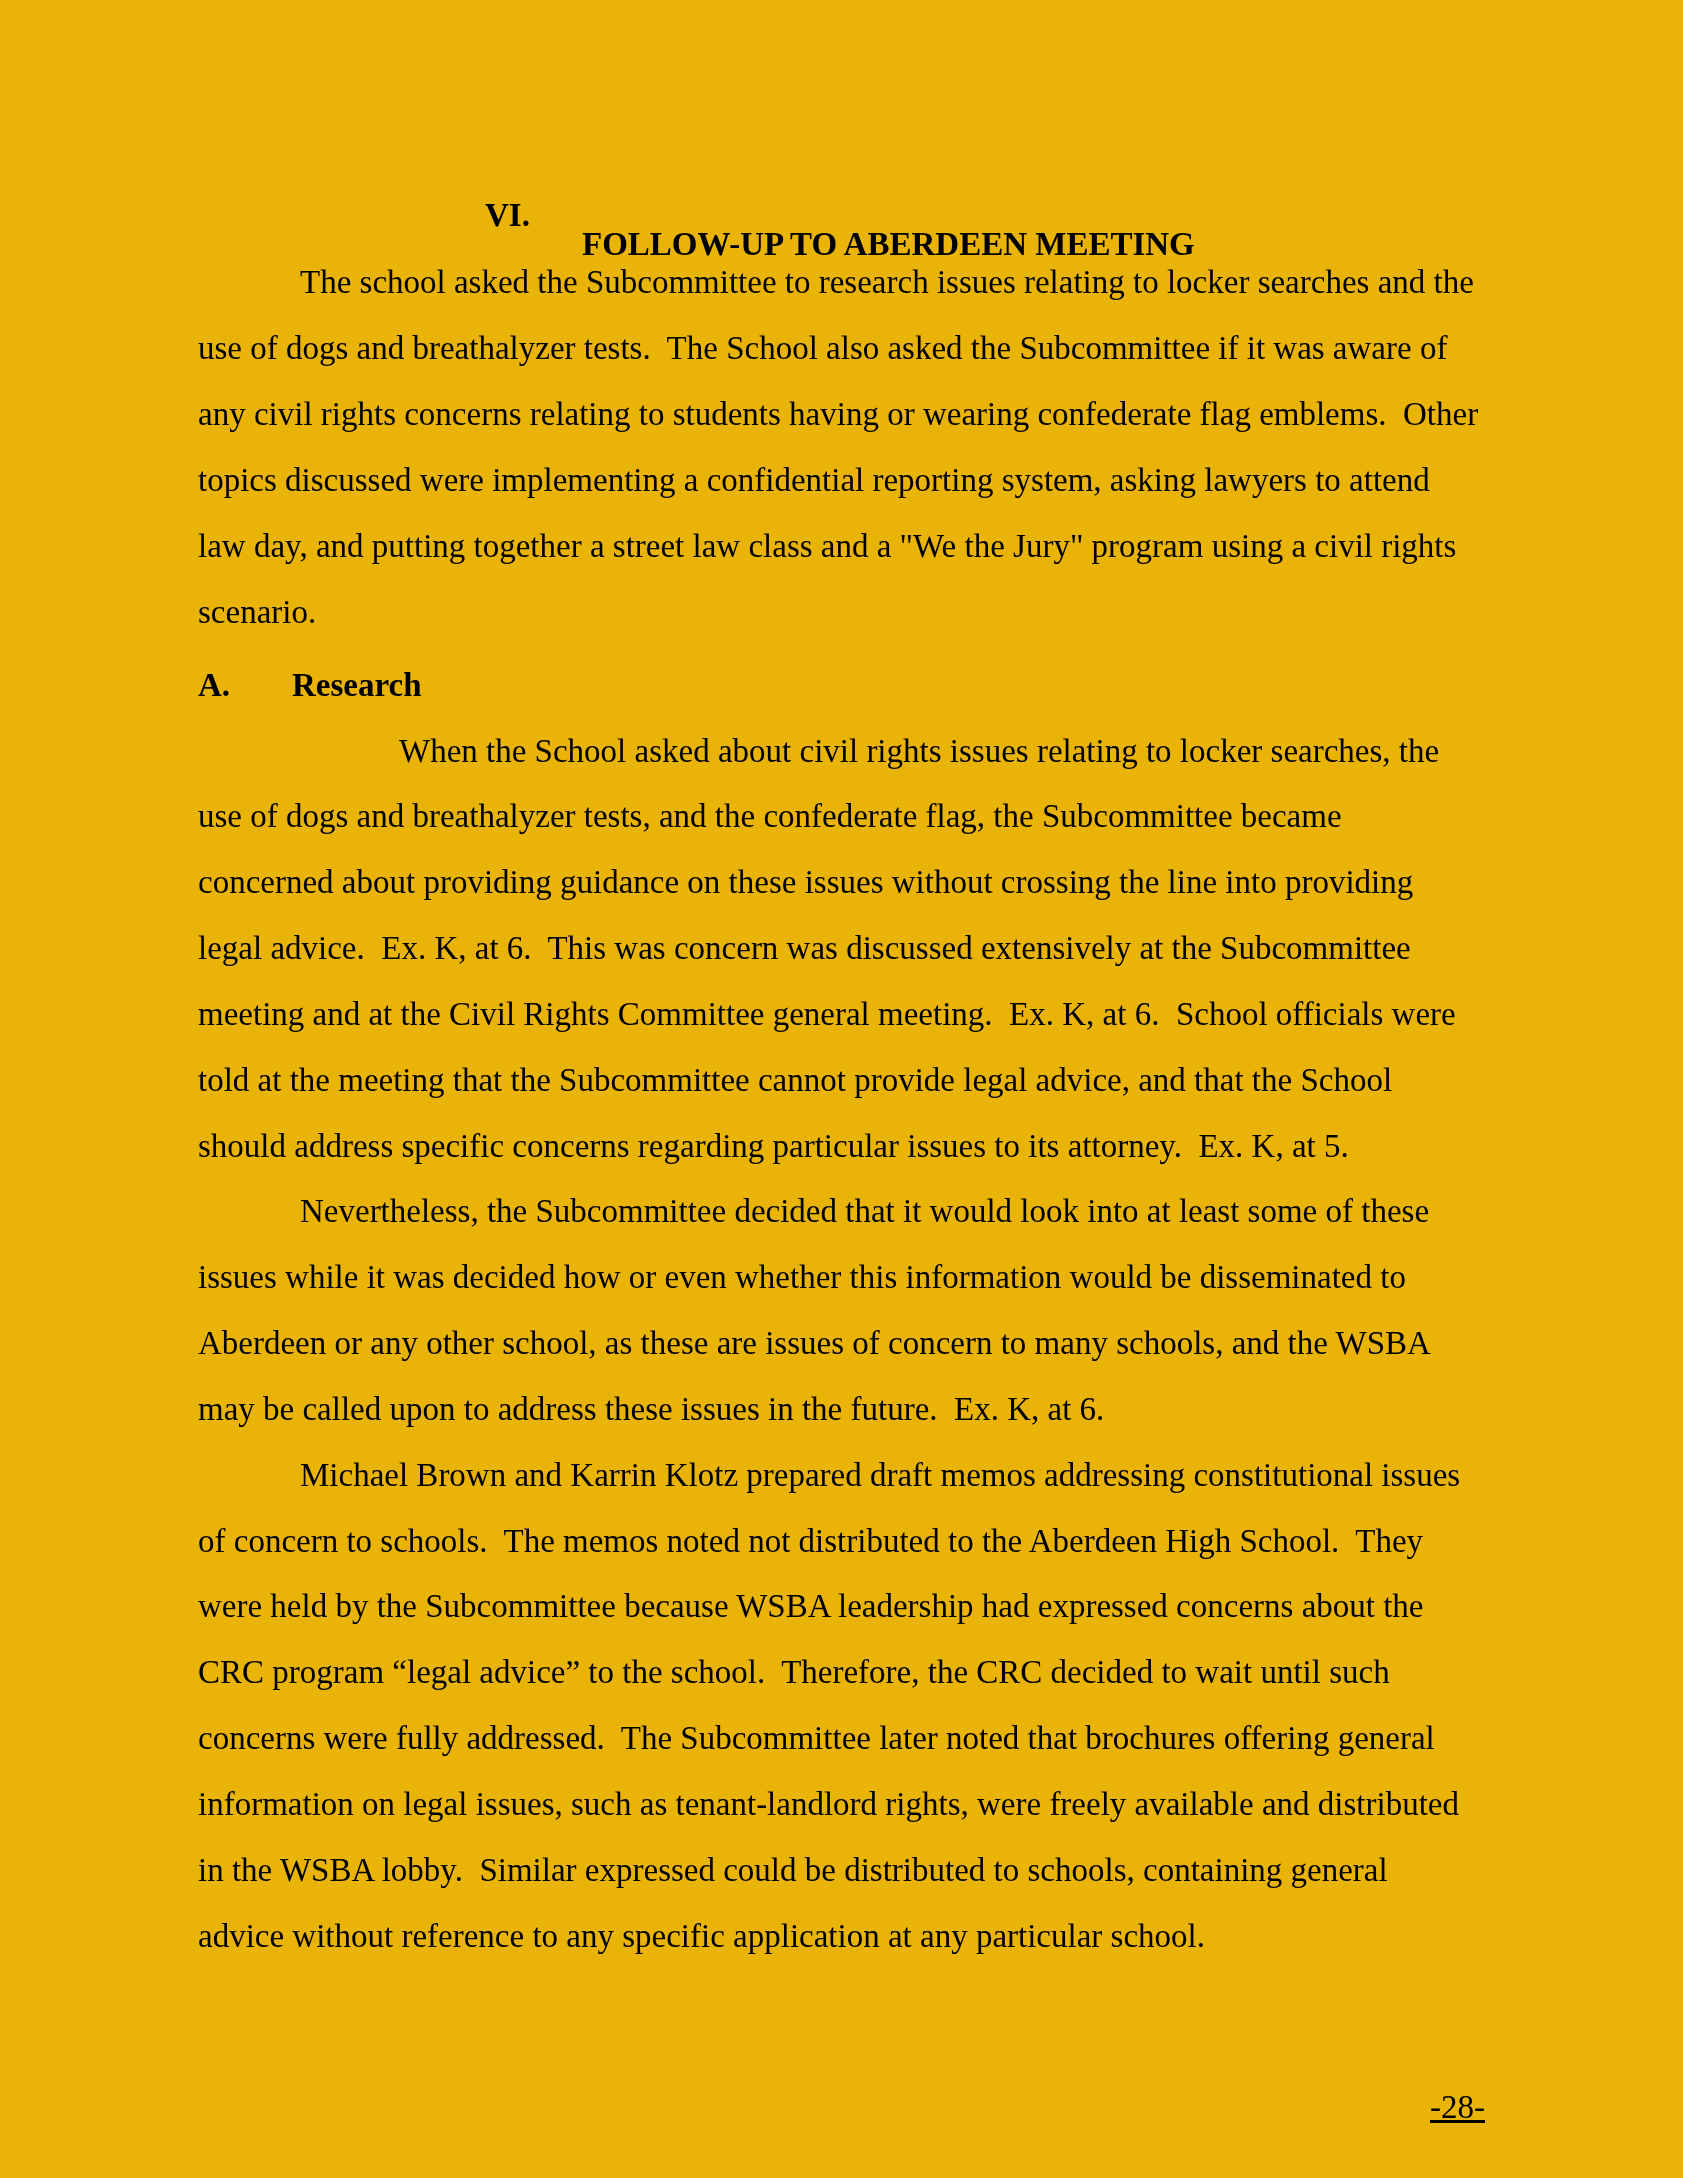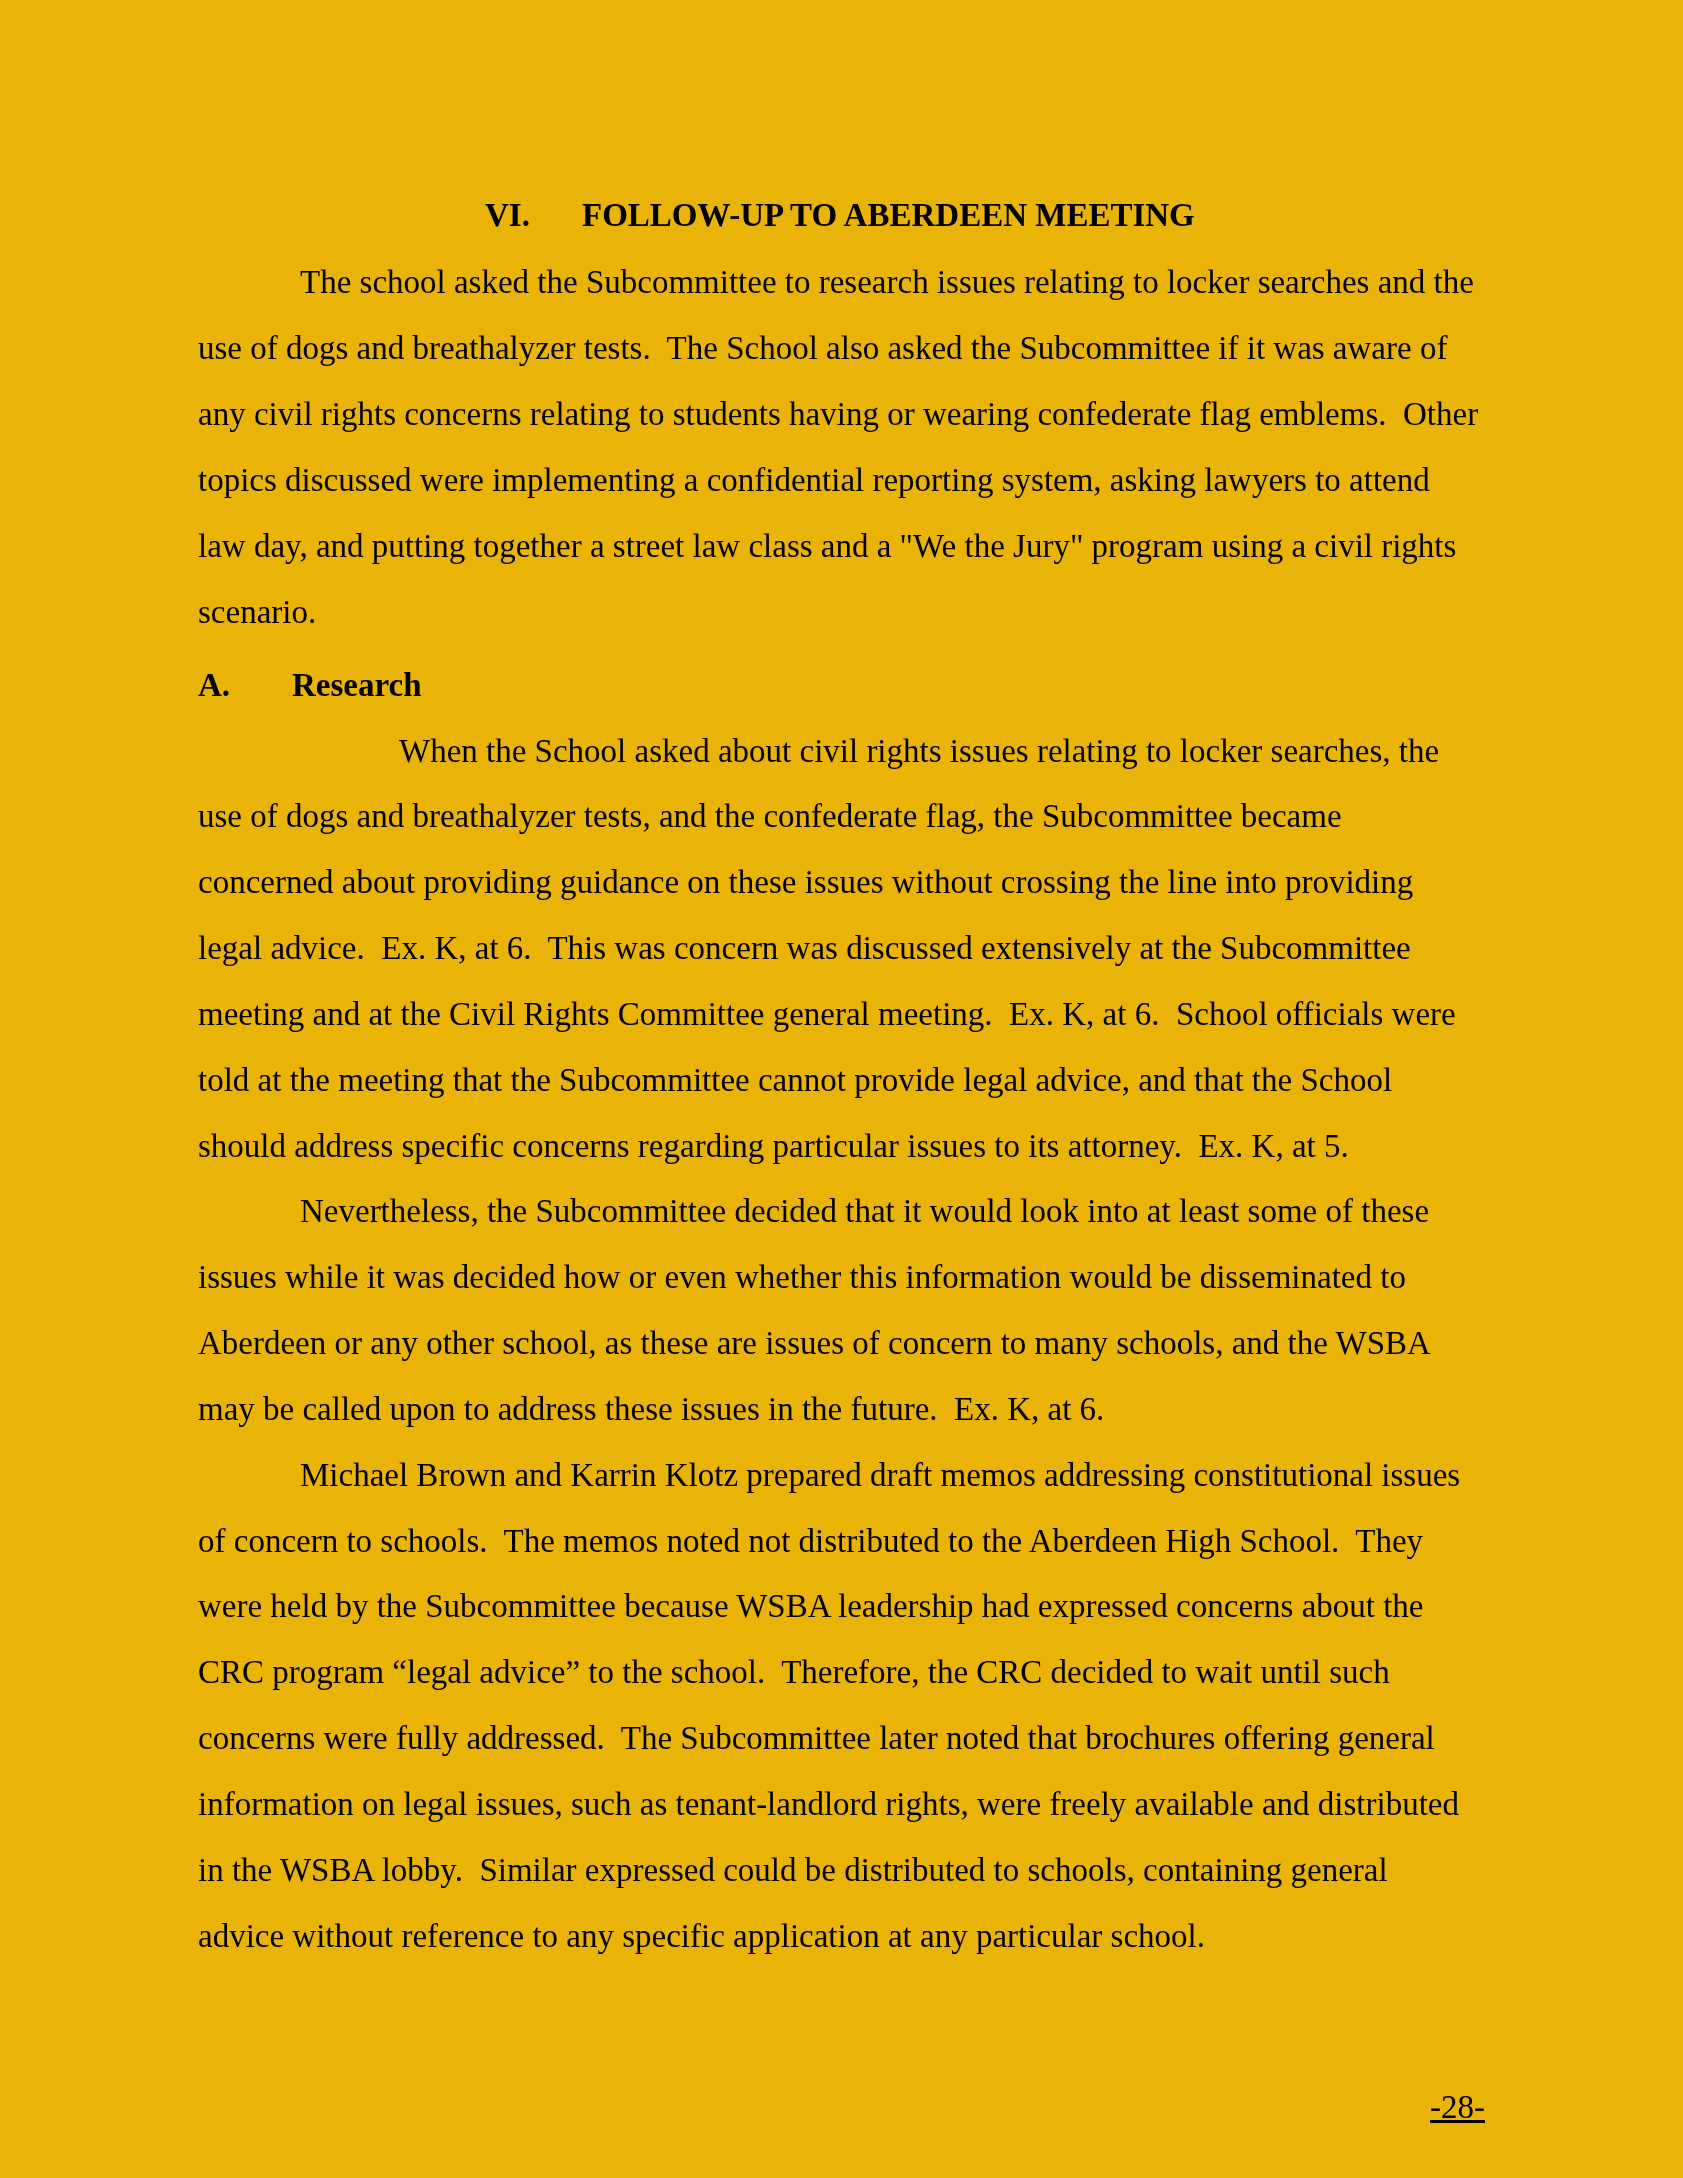--- a/index.html
+++ b/index.html
@@ -3,21 +3,21 @@
 <meta charset="utf-8">
 <style>
   html, body { margin: 0; padding: 0; background: #ffffff; }
   body { width: 1683px; height: 2178px; position: relative; overflow: hidden;
          font-family: "Liberation Serif", "DejaVu Serif", serif; color: #000; }
   .page { position: absolute; left: 0; top: 0; width: 1683px; height: 2178px; background: #eab308; }
   .line { position: absolute; font-size: 33px; line-height: 33px; white-space: pre; }
   .bold { font-weight: bold; }
   .lm { left: 198px; text-align: right; }
   .hd-num { left: 485px; }
-  .hd-text { left: 582px; }
+  .hd-text { left: 582px; margin-top: 29px; }
   .sub-num { left: 198px; }
   .sub-text { left: 292px; }
   .pagenum { position: absolute; left: 1430px; font-size: 33px; line-height: 33px; text-decoration: underline; }
 </style>
 </head>
 <body>
 
 <div class="page">
 
   <div>

